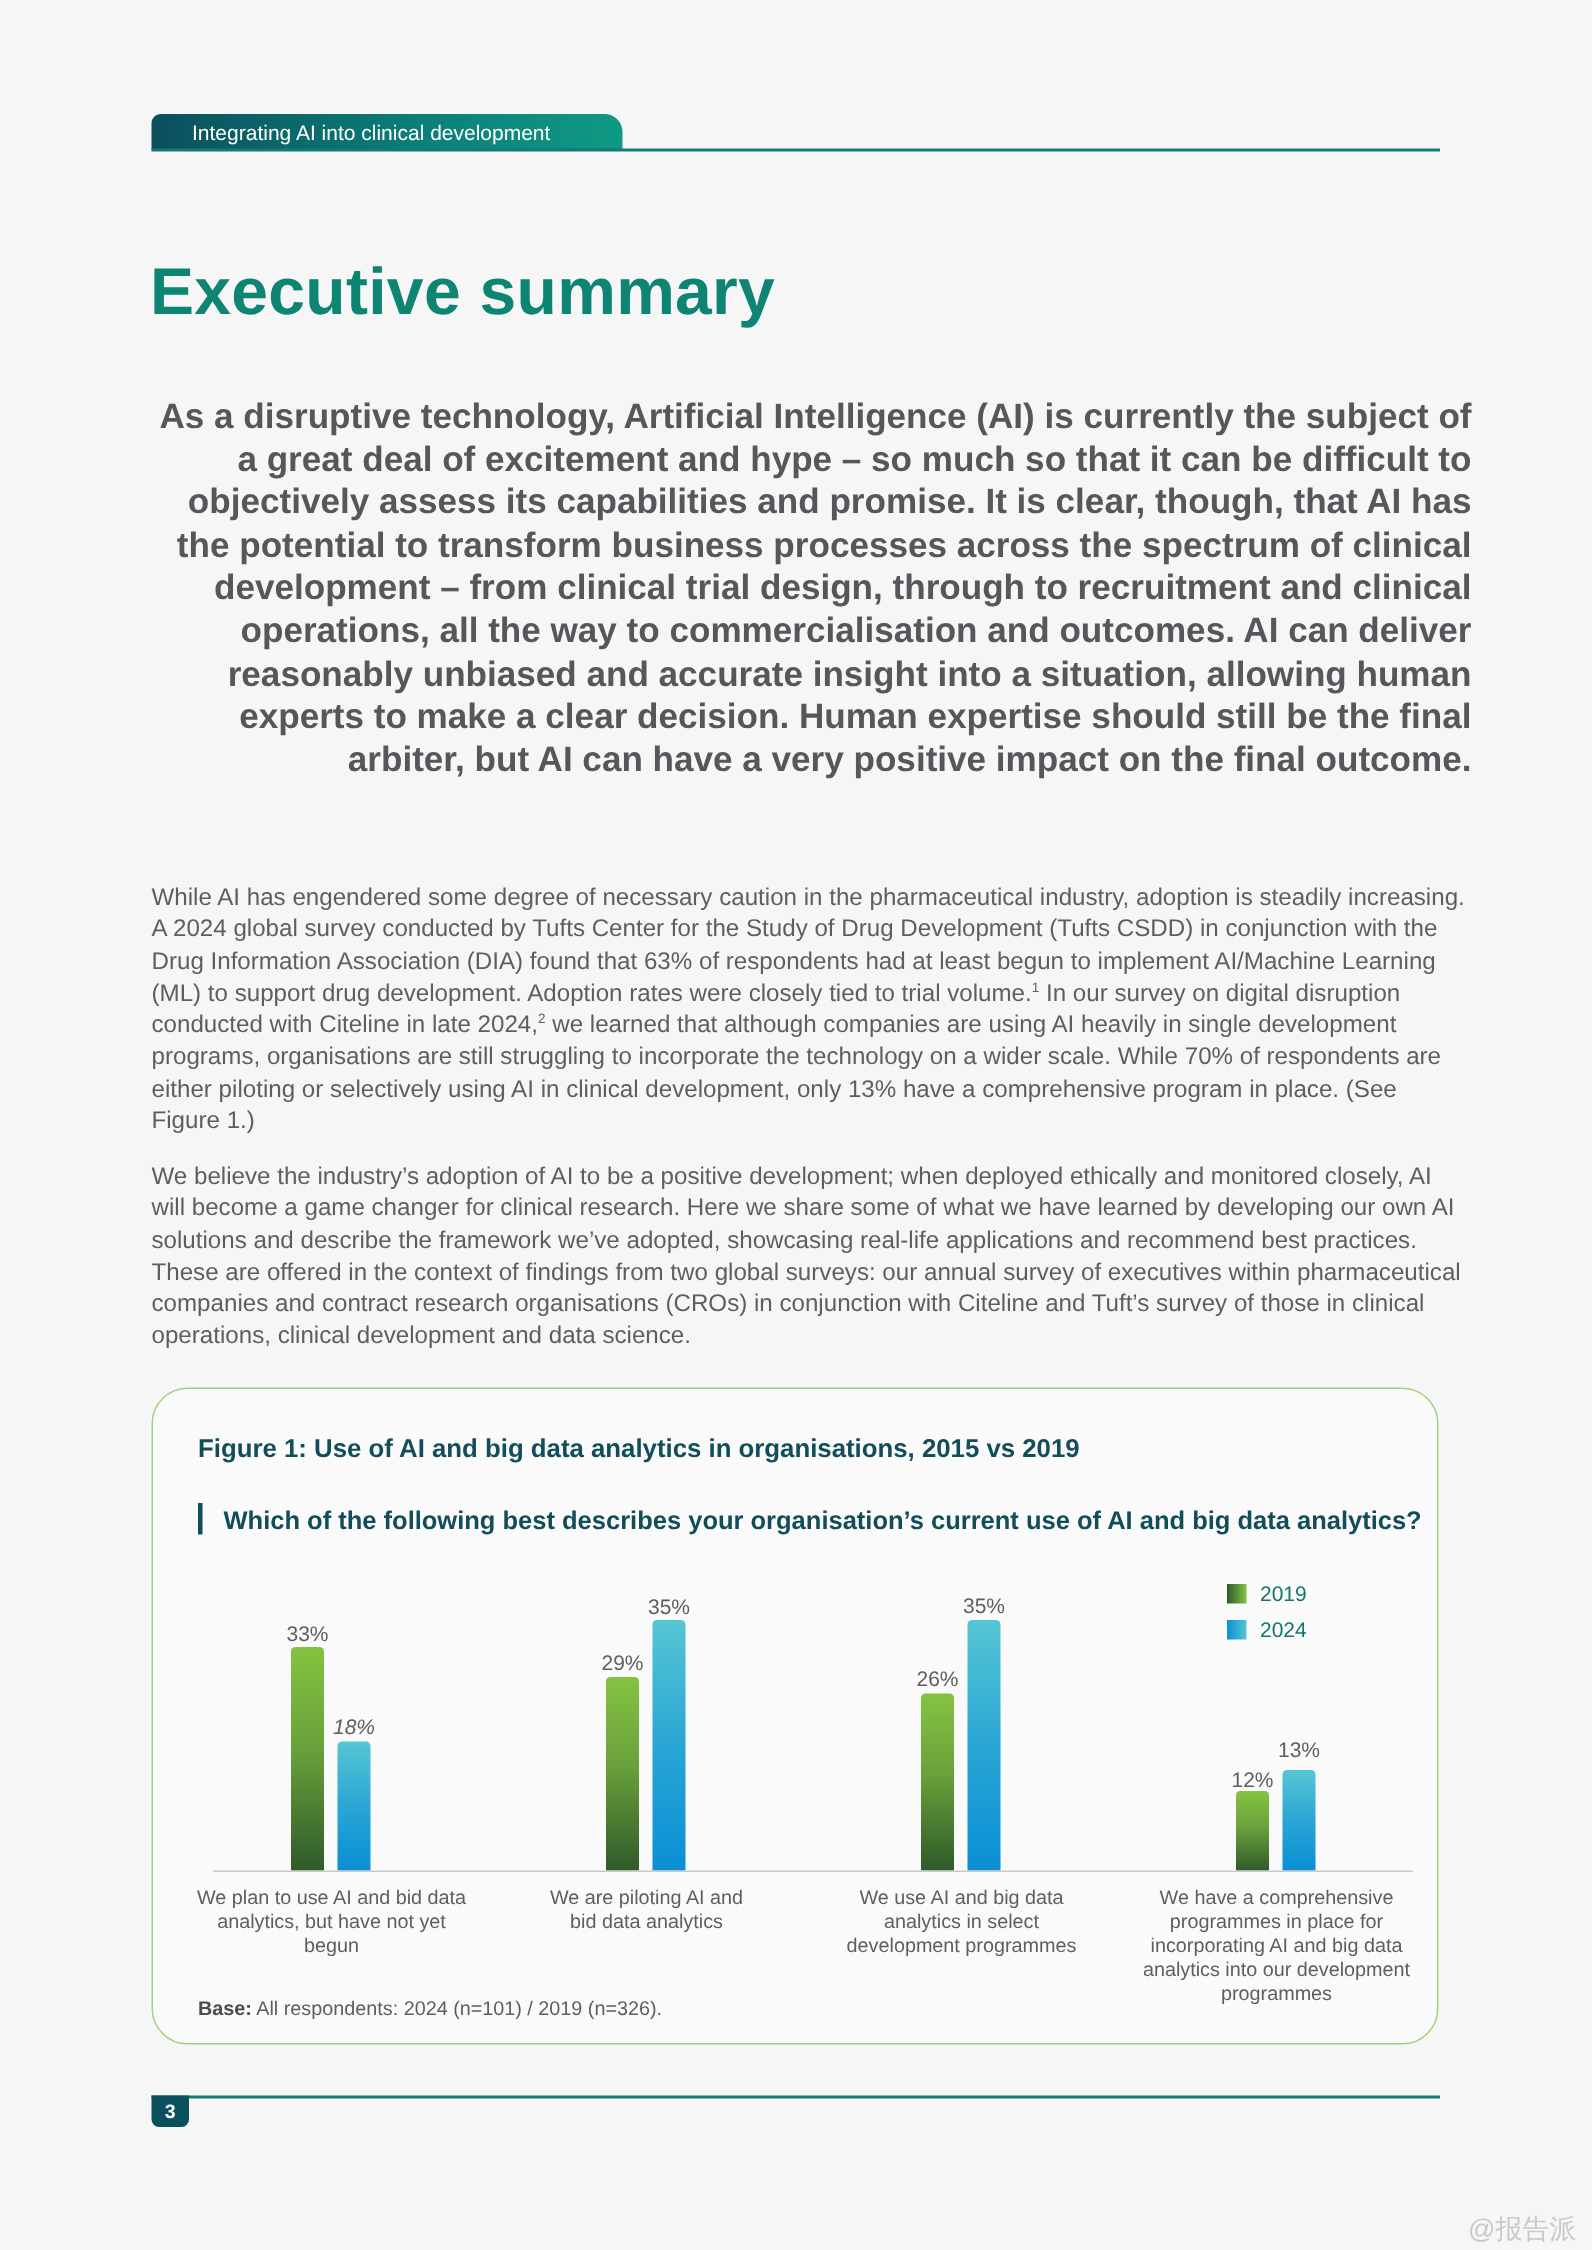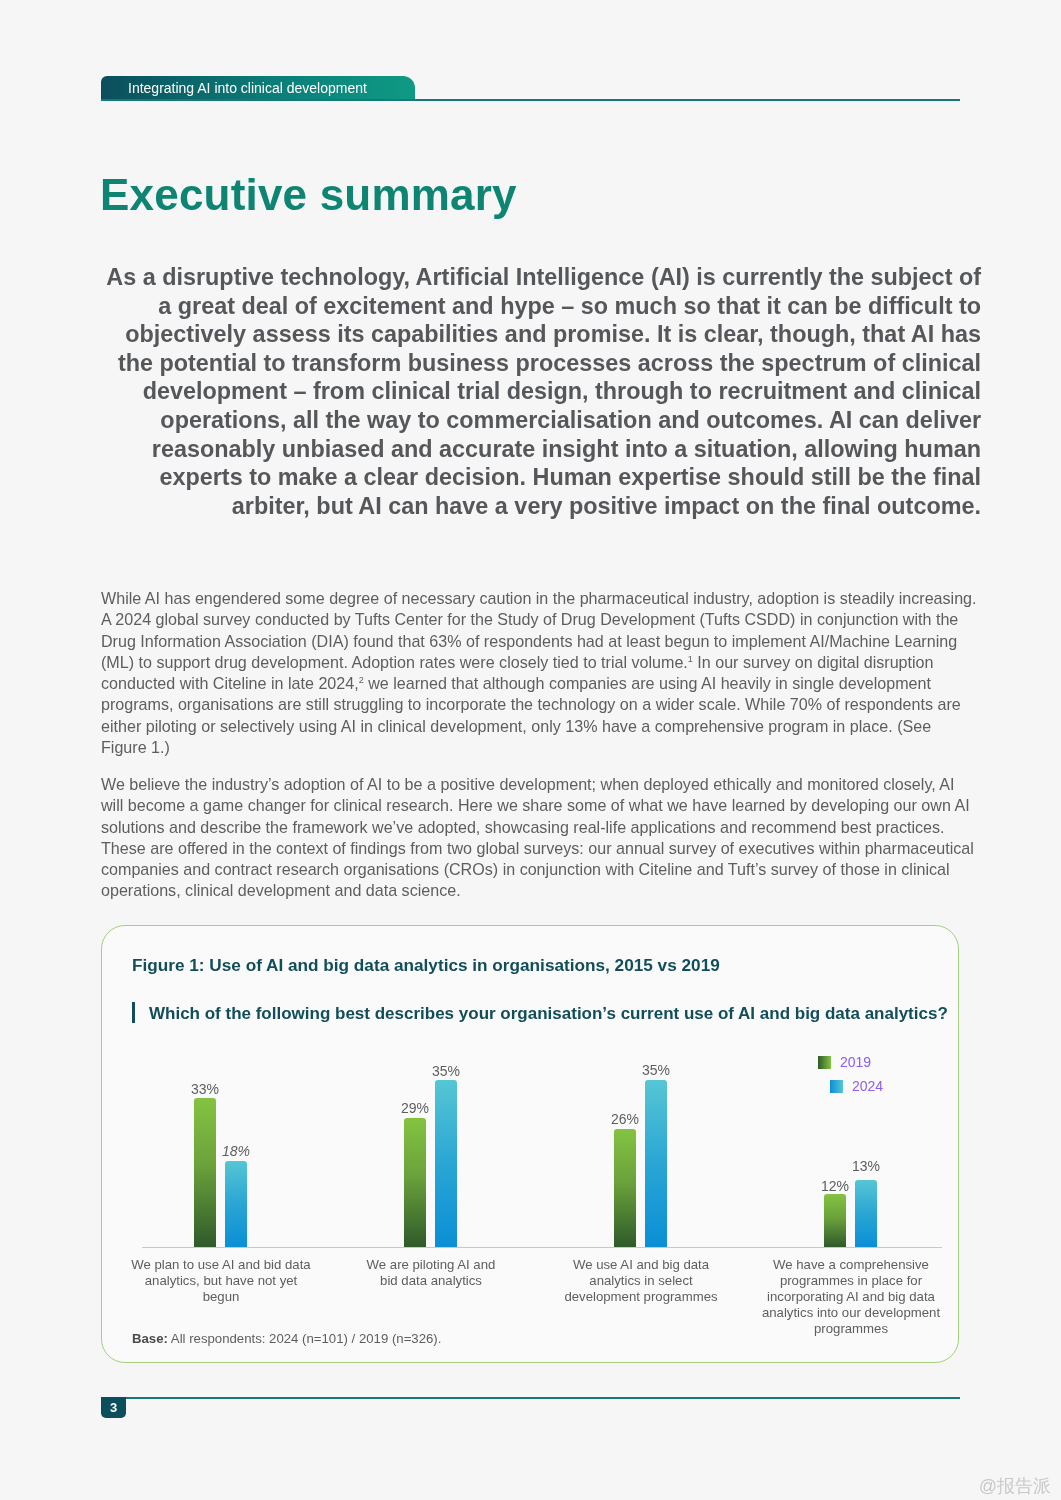--- a/index.html
+++ b/index.html
@@ -65,21 +65,21 @@
     font-size: 14px; color: #5d5e60;
   }
   .cat {
     position: absolute; width: 180px; text-align: center;
     font-size: 13.2px; line-height: 16px; color: #5d5e60; top: 1257px;
   }
   .legend-item { position: absolute; left: 818px; height: 16px; display: flex; align-items: center; }
   .legend-swatch { width: 13px; height: 13px; margin-right: 9px; }
   .legend-swatch.y2019 { background: linear-gradient(90deg, #2f5a2a, #84c341); }
   .legend-swatch.y2024 { background: linear-gradient(90deg, #0a8fd6, #56c6d4); }
-  .legend-label { font-size: 14px; color: #8b5cf6; }
+  .legend-label { font-size: 14px; color: #0f766e; }
   .base-note {
     position: absolute; left: 132px; top: 1331px; margin: 0;
     font-size: 13.2px; color: #5d5e60;
   }
   .base-note b { color: #4a4b4d; }
 
   .footer-rule {
     position: absolute; left: 101px; top: 1397px; width: 859px; height: 2px;
     background: #147a78;
   }
@@ -108,21 +108,21 @@
 
 <div class="figure-box"></div>
 <h2 class="fig-title">Figure 1: Use of AI and big data analytics in organisations, 2015 vs 2019</h2>
 <div class="fig-q-bar"></div>
 <h3 class="fig-question">Which of the following best describes your organisation’s current use of AI and big data analytics?</h3>
 
 <div class="legend-item" style="top:1054px;">
   <div class="legend-swatch y2019"></div>
   <span class="legend-label">2019</span>
 </div>
-<div class="legend-item" style="top:1078px;margin-left:12px;">
+<div class="legend-item" style="top:1078px;">
   <div class="legend-swatch y2024"></div>
   <span class="legend-label">2024</span>
 </div>
 
 <div class="bar y2019" style="left:194px; top:1098px; height:149px;"></div>
 <div class="bar y2024" style="left:225px; top:1161px; height:86px;"></div>
 <div class="val" style="left:180px; top:1081px;">33%</div>
 <div class="val" style="left:211px; top:1143px;font-style:italic;">18%</div>
 
 <div class="bar y2019" style="left:404px; top:1118px; height:129px;"></div>

